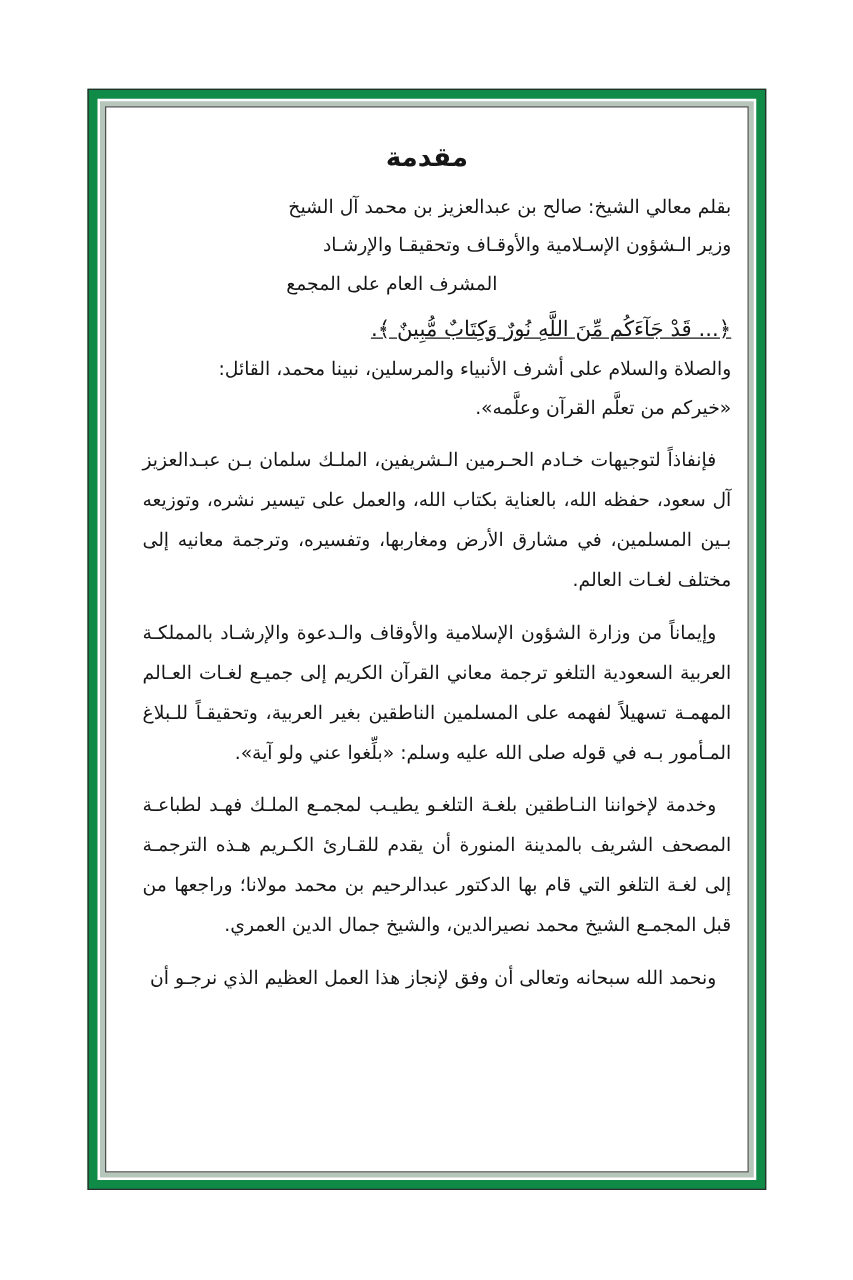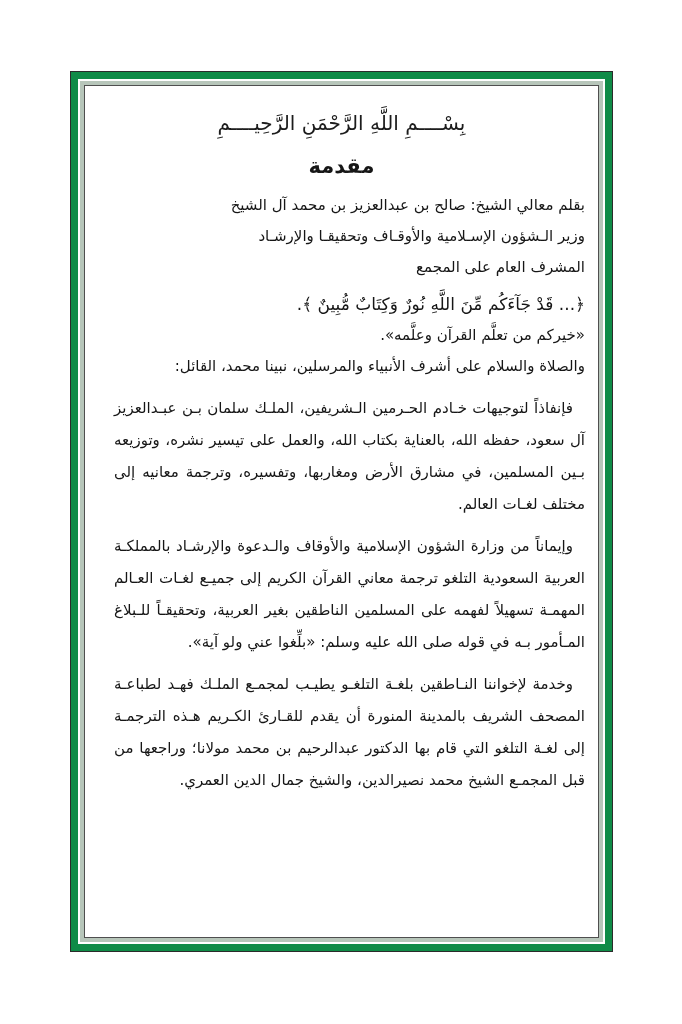--- a/index.html
+++ b/index.html
@@ -25,58 +25,58 @@
     text-align:center;font-size:20px;line-height:38px;color:#1c1c1c;
     letter-spacing:0px;margin-top:2px;
   }
   .page-title{
     text-align:center;font-weight:bold;font-size:21px;line-height:28px;margin-top:10px;
   }
   .byline{width:356px;margin-left:auto;margin-right:0;margin-top:10px;}
   
   .byline{margin-right:0;margin-left:auto;direction:rtl;} 
   .byline .l{line-height:31px;direction:rtl;text-align:right;}
-  .byline .c{text-align:right;}
+  .byline .c{text-align:left;}
   .opening{margin-top:6px;}
   .opening div{line-height:31px;}
-  .quran{font-size:17px;line-height:34px;}
+  .quran{font-size:17px;line-height:34px;text-decoration:underline;}
   .body-par{
     margin:10px 0 0 16px;text-align:justify;text-indent:12px;line-height:32px;
   }
   .body-par.last{margin-top:10px;}
 </style>
 </head>
 <body>
 
 <div class="page-frame">
   <div class="frame-white">
     <div class="frame-sage">
       <div class="frame-inner">
         <div class="content">
 
-          <div class="bismillah">بِسْــــمِ اللَّهِ الرَّحْمَنِ الرَّحِيــــمِ</div>
 
           <div class="page-title">مقدمة</div>
 
           <div class="byline">
             <div class="l">بقلم معالي الشيخ: صالح بن عبدالعزيز بن محمد آل الشيخ</div>
             <div class="l">وزير الـشؤون الإسـلامية والأوقـاف وتحقيقـا والإرشـاد</div>
             <div class="l c">المشرف العام على المجمع</div>
           </div>
 
           <div class="opening">
             <div class="quran">﴿... قَدْ جَآءَكُم مِّنَ اللَّهِ نُورٌ وَكِتَابٌ مُّبِينٌ ﴾.</div>
+            <div>والصلاة والسلام على أشرف الأنبياء والمرسلين، نبينا محمد، القائل:</div>
             <div>«خيركم من تعلَّم القرآن وعلَّمه».</div>
-            <div>والصلاة والسلام على أشرف الأنبياء والمرسلين، نبينا محمد، القائل:</div>
           </div>
 
           <p class="body-par">فإنفاذاً لتوجيهات خـادم الحـرمين الـشريفين، الملـك سلمان بـن عبـدالعزيز آل سعود، حفظه الله، بالعناية بكتاب الله، والعمل على تيسير نشره، وتوزيعه بـين المسلمين، في مشارق الأرض ومغاربها، وتفسيره، وترجمة معانيه إلى مختلف لغـات العالم.</p>
 
           <p class="body-par">وإيماناً من وزارة الشؤون الإسلامية والأوقاف والـدعوة والإرشـاد بالمملكـة العربية السعودية التلغو ترجمة معاني القرآن الكريم إلى جميـع لغـات العـالم المهمـة تسهيلاً لفهمه على المسلمين الناطقين بغير العربية، وتحقيقـاً للـبلاغ المـأمور بـه في قوله صلى الله عليه وسلم: «بلِّغوا عني ولو آية».</p>
 
           <p class="body-par">وخدمة لإخواننا النـاطقين بلغـة التلغـو يطيـب لمجمـع الملـك فهـد لطباعـة المصحف الشريف بالمدينة المنورة أن يقدم للقـارئ الكـريم هـذه الترجمـة إلى لغـة التلغو التي قام بها الدكتور عبدالرحيم بن محمد مولانا؛ وراجعها من قبل المجمـع الشيخ محمد نصيرالدين، والشيخ جمال الدين العمري.</p>
 
+          <p class="body-par last">ونحمد الله سبحانه وتعالى أن وفق لإنجاز هذا العمل العظيم الذي نرجـو أن</p>
 
         </div>
       </div>
     </div>
   </div>
 </div>
 
 </body></html>

